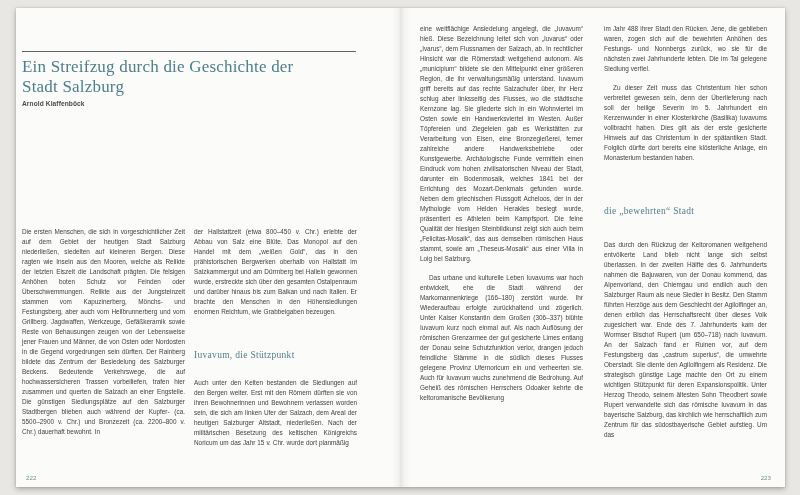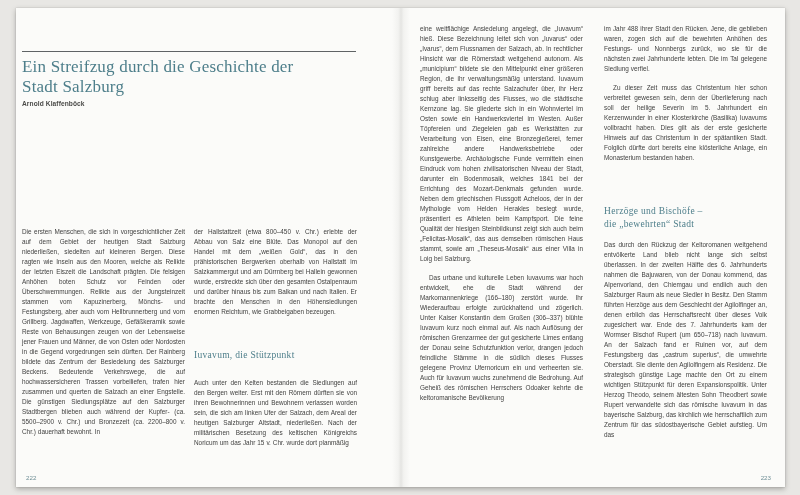--- a/index.html
+++ b/index.html
@@ -74,21 +74,20 @@
         <p>eine weitflächige Ansiedelung angelegt, die „Iuvavum“ hieß. Diese Bezeichnung leitet sich von „Iuvarus“ oder „Ivarus“, dem Flussnamen der Salzach, ab. In rechtlicher Hinsicht war die Römerstadt weitgehend autonom. Als „municipium“ bildete sie den Mittelpunkt einer größeren Region, die ihr verwaltungsmäßig unterstand. Iuvavum griff bereits auf das rechte Salzachufer über, ihr Herz schlug aber linksseitig des Flusses, wo die städtische Kernzone lag. Sie gliederte sich in ein Wohnviertel im Osten sowie ein Handwerksviertel im Westen. Außer Töpfereien und Ziegeleien gab es Werkstätten zur Verarbeitung von Eisen, eine Bronzegießerei, ferner zahlreiche andere Handwerksbetriebe oder Kunstgewerbe. Archäologische Funde vermitteln einen Eindruck vom hohen zivilisatorischen Niveau der Stadt, darunter ein Bodenmosaik, welches 1841 bei der Errichtung des Mozart-Denkmals gefunden wurde. Neben dem griechischen Flussgott Acheloos, der in der Mythologie vom Helden Herakles besiegt wurde, präsentiert es Athleten beim Kampfsport. Die feine Qualität der hiesigen Steinbildkunst zeigt sich auch beim „Felicitas-Mosaik“, das aus demselben römischen Haus stammt, sowie am „Theseus-Mosaik“ aus einer Villa in Loig bei Salzburg.</p>
         <p>Das urbane und kulturelle Leben Iuvavums war hoch entwickelt, ehe die Stadt während der Markomannenkriege (166–180) zerstört wurde. Ihr Wiederaufbau erfolgte zurückhaltend und zögerlich. Unter Kaiser Konstantin dem Großen (306–337) blühte Iuvavum kurz noch einmal auf. Als nach Auflösung der römischen Grenzarmee der gut gesicherte Limes entlang der Donau seine Schutzfunktion verlor, drangen jedoch feindliche Stämme in die südlich dieses Flusses gelegene Provinz Ufernoricum ein und verheerten sie. Auch für Iuvavum wuchs zunehmend die Bedrohung. Auf Geheiß des römischen Herrschers Odoaker kehrte die keltoromanische Bevölkerung</p>
       </div>
 
       <div class="abs col" style="left:588px; top:16px;">
         <p>im Jahr 488 ihrer Stadt den Rücken. Jene, die geblieben waren, zogen sich auf die bewehrten Anhöhen des Festungs- und Nonnbergs zurück, wo sie für die nächsten zwei Jahrhunderte lebten. Die im Tal gelegene Siedlung verfiel.</p>
         <p>Zu dieser Zeit muss das Christentum hier schon verbreitet gewesen sein, denn der Überlieferung nach soll der heilige Severin im 5. Jahrhundert ein Kerzenwunder in einer Klosterkirche (Basilika) Iuvavums vollbracht haben. Dies gilt als der erste gesicherte Hinweis auf das Christentum in der spätantiken Stadt. Folglich dürfte dort bereits eine klösterliche Anlage, ein Monasterium bestanden haben.</p>
       </div>
 
       <div class="abs sec-heading" style="left:588px; top:197px; width:163px;">
-        <div>Herzöge und Bischöfe –</div>
         <div>die „bewehrten“ Stadt</div>
       </div>
 
       <div class="abs col" style="left:588px; top:232px;">
         <p>Das durch den Rückzug der Keltoromanen weitgehend entvölkerte Land blieb nicht lange sich selbst überlassen. In der zweiten Hälfte des 6. Jahrhunderts nahmen die Bajuwaren, von der Donau kommend, das Alpenvorland, den Chiemgau und endlich auch den Salzburger Raum als neue Siedler in Besitz. Den Stamm führten Herzöge aus dem Geschlecht der Agilolfinger an, denen erblich das Herrschaftsrecht über dieses Volk zugesichert war. Ende des 7. Jahrhunderts kam der Wormser Bischof Rupert (um 650–718) nach Iuvavum. An der Salzach fand er Ruinen vor, auf dem Festungsberg das „castrum superius“, die umwehrte Oberstadt. Sie diente den Agilolfingern als Residenz. Die strategisch günstige Lage machte den Ort zu einem wichtigen Stützpunkt für deren Expansionspolitik. Unter Herzog Theodo, seinem ältesten Sohn Theodbert sowie Rupert verwandelte sich das römische Iuvavum in das bayerische Salzburg, das kirchlich wie herrschaftlich zum Zentrum für das südostbayerische Gebiet aufstieg. Um das</p>
       </div>
 
       <div class="abs page-num right" style="left:692px; top:466px; width:63px;">223</div>
     </div>
 

